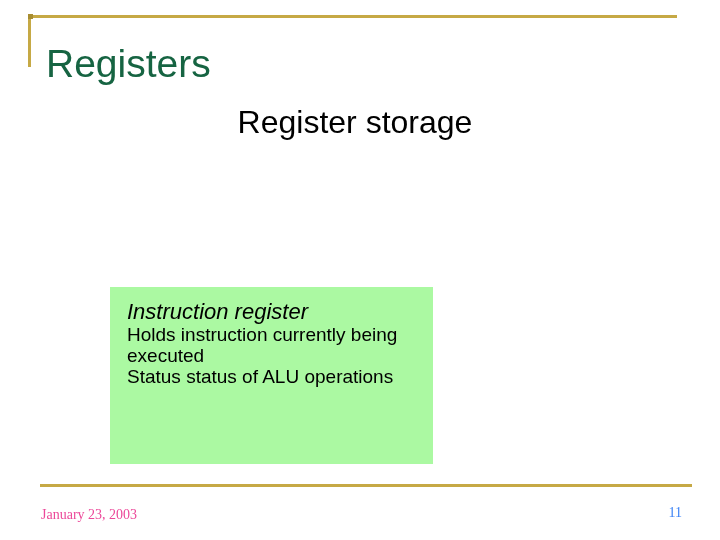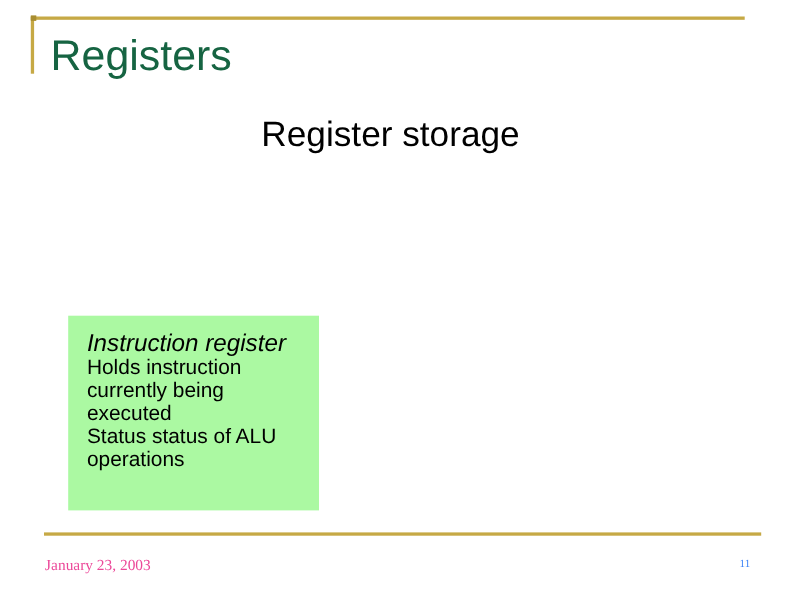--- a/index.html
+++ b/index.html
@@ -10,37 +10,38 @@
     font-family:"Liberation Sans", sans-serif;
     overflow:hidden;
     margin:0 auto;
   }
   
   .top-rule{position:absolute;left:28px;top:15px;width:649px;height:3px;background:#c6a945;}
   .left-rule{position:absolute;left:28px;top:15px;width:3px;height:52px;background:#c6a945;}
   .corner-dot{position:absolute;left:28px;top:14px;width:5px;height:5px;background:#a88d31;}
   
   .title{
-    position:absolute;left:46px;top:32px;
+    position:absolute;left:46px;top:44px;
     font-size:39px;line-height:1;
     color:#166442;
     white-space:nowrap;
   }
   
   .subtitle{
     position:absolute;left:0;top:102px;width:710px;
     text-align:center;color:#000000;
     font-size:32px;line-height:40px;
   }
   
   .gbox{
-    position:absolute;top:287px;height:177px;width:228px;
+    position:absolute;top:287px;height:177px;width:323px;
     background:#abf9a2;
     box-sizing:border-box;
     color:#000000;
+    margin-left:48px;
   }
   .gbox.left{left:62px;padding:13px 26px 0 17px;}
   .gbox.right{left:365px;padding:13px 6px 0 13px;}
   .box-h{
     font-style:italic;
     font-size:22px;line-height:24px;
   }
   .box-b{
     font-size:19px;line-height:21px;
   }
@@ -50,21 +51,21 @@
   
   .footer-rule{position:absolute;left:40px;top:484px;width:652px;height:3px;background:#c6a945;}
   .footer-date{
     position:absolute;left:41px;top:507px;
     font-family:"Liberation Serif", serif;
     font-size:14px;line-height:16px;color:#ec4899;
   }
   .page-number{
     position:absolute;right:38px;top:505px;
     font-family:"Liberation Serif", serif;
-    font-size:10px;line-height:16px;color:#3b82f6;
+    font-size:14px;line-height:16px;color:#3b82f6;
   }
 </style>
 </head>
 <body>
 
 <div class="slide">
 
   <div class="top-rule"></div>
   <div class="left-rule"></div>
   <div class="corner-dot"></div>

